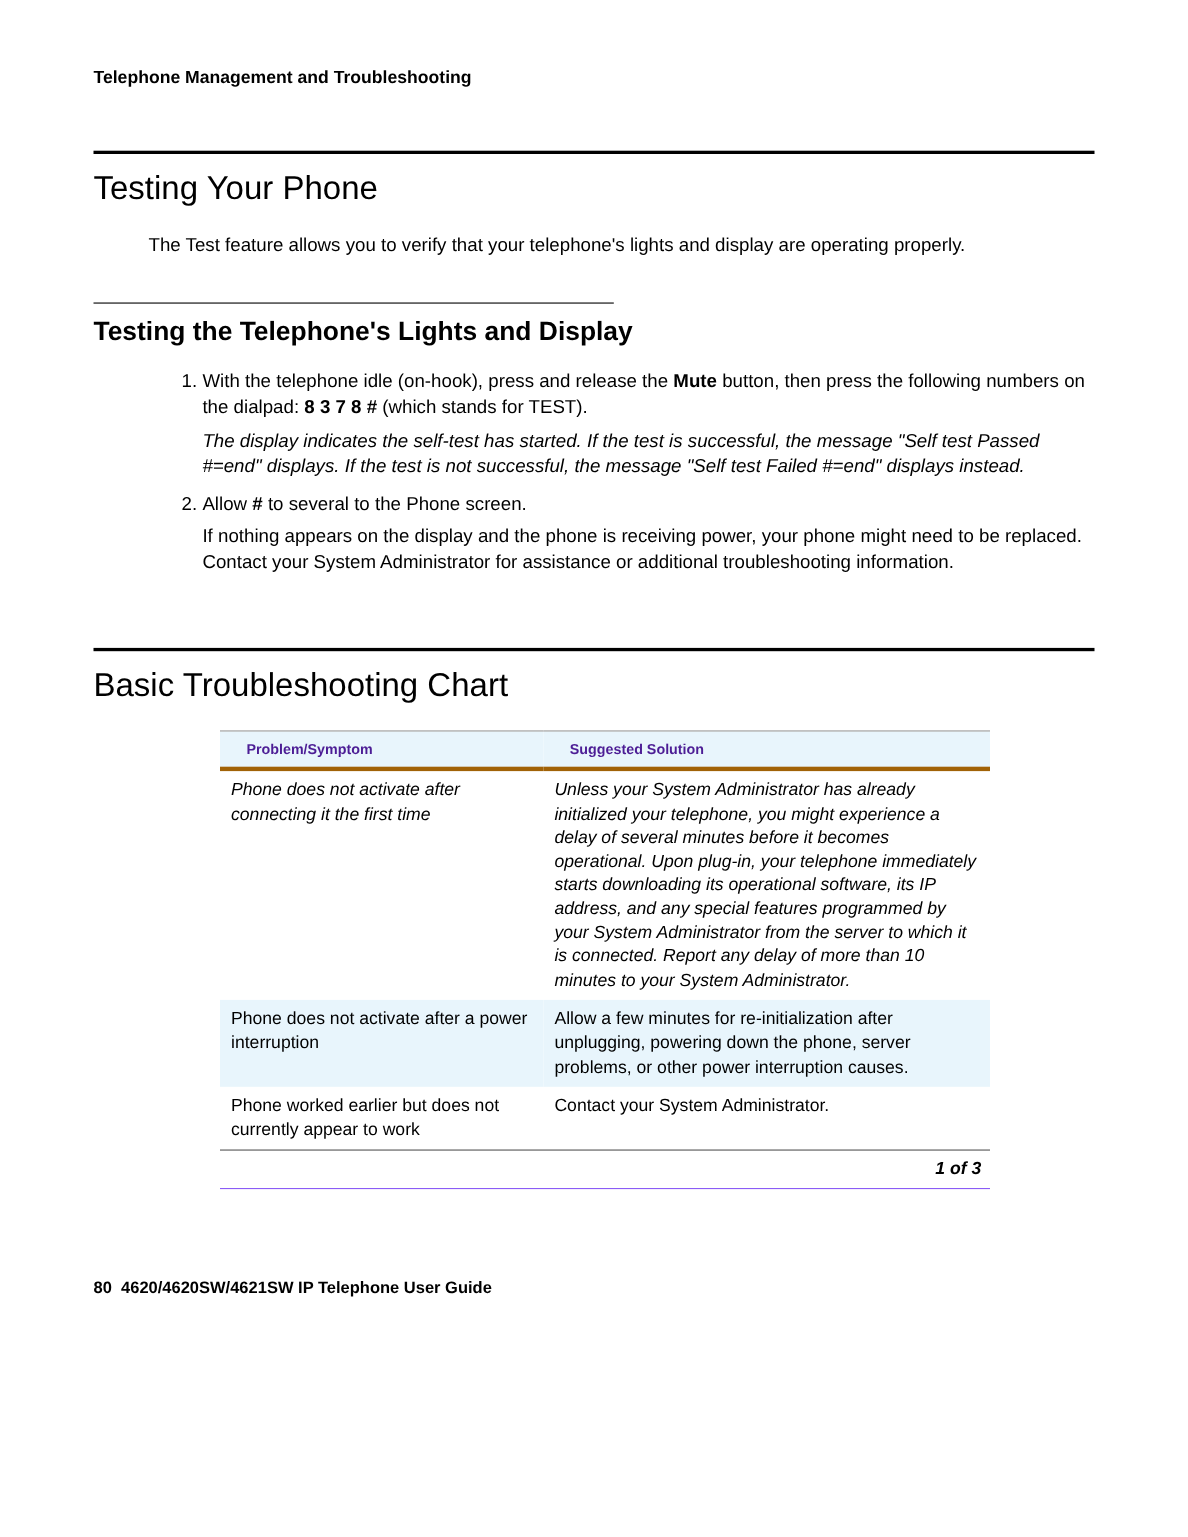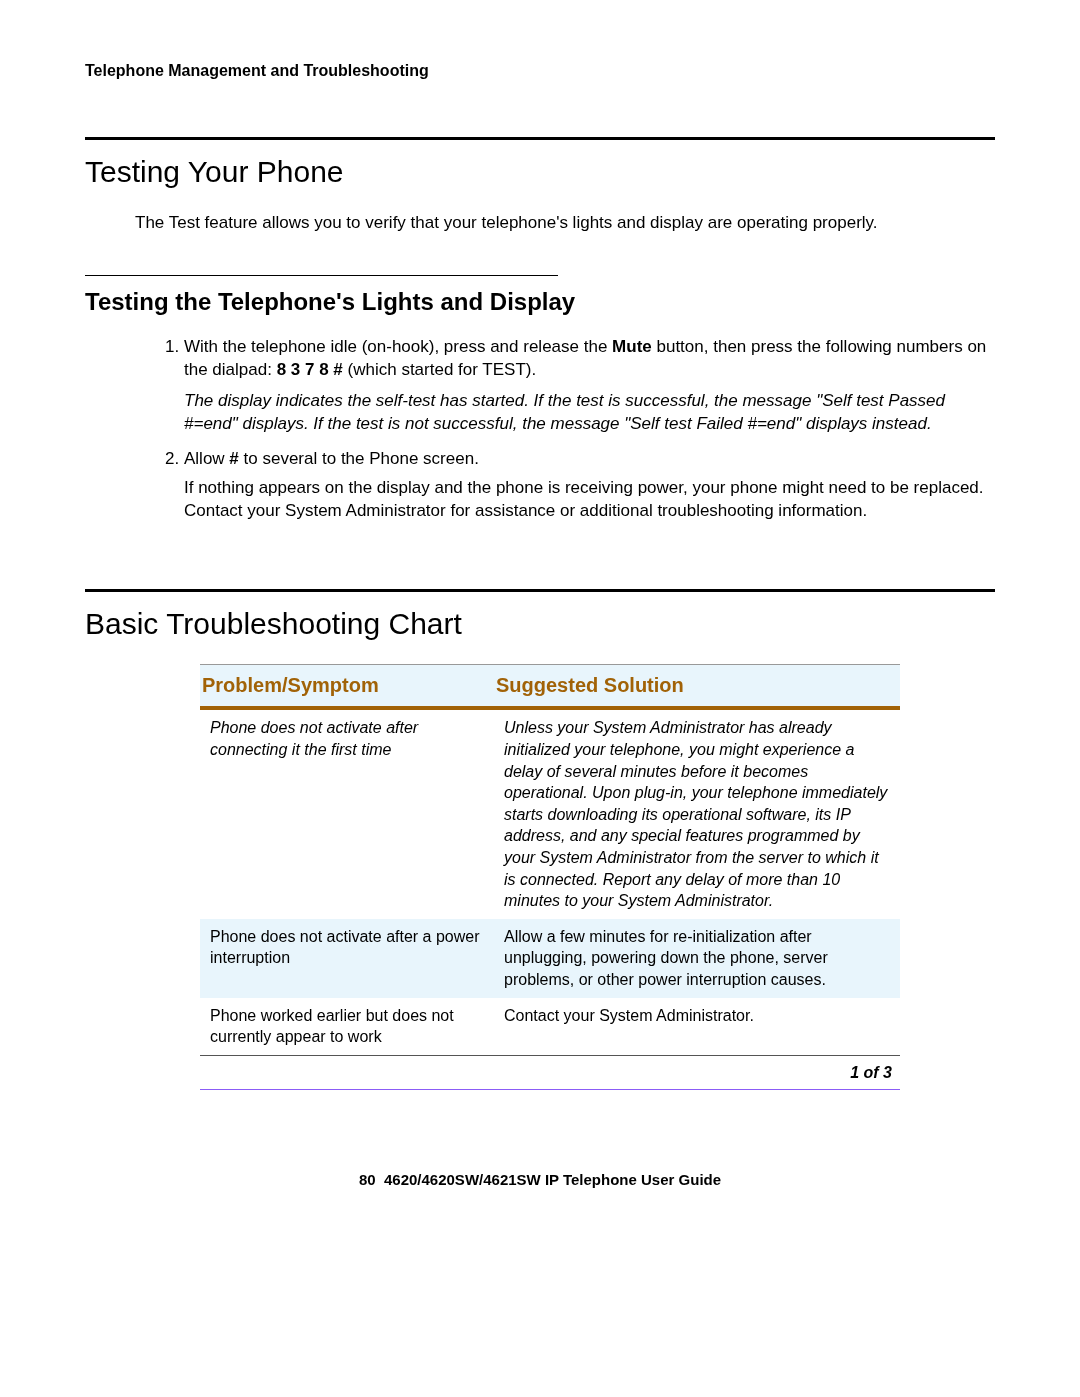--- a/index.html
+++ b/index.html
@@ -61,25 +61,25 @@
   .section-gap {
     height: 60px;
   }
   table {
     border-collapse: collapse;
     width: 700px;
     margin-left: 115px;
   }
   thead th {
     background: #e8f5fc;
-    color: #a16207;
+    color: #4c1d95;
     text-align: left;
     font-weight: bold;
-    padding: 7px 2px;
-    font-size: 20px;
+    padding: 7px 24px;
+    font-size: 13px;
     border-top: 1px solid #999;
   }
   tbody td {
     padding: 7px 10px;
     vertical-align: top;
     font-size: 16px;
   }
   tbody tr.alt td {
     background: #e8f5fc;
     margin-top: 32px;
@@ -97,41 +97,40 @@
     text-align: right;
     font-style: italic;
     font-weight: bold;
     font-size: 16px;
     box-sizing: border-box;
   }
   .page-footer {
     margin-top: 80px;
     font-weight: bold;
     font-size: 15px;
-    text-align: center;
   }
   .bold { font-weight: bold; margin-top: 27px; }
 </style>
 </head>
 <body>
 
 <div class="running-header">Telephone Management and Troubleshooting</div>
 
 <hr class="thick-rule">
 <h1>Testing Your Phone</h1>
 <p class="intro">The Test feature allows you to verify that your telephone's lights and display are operating properly.</p>
 
 <div class="subsection-rule-wrap">
     <hr class="thin-rule">
   </div>
 <h2>Testing the Telephone's Lights and Display</h2>
 
 <ol>
   <li>
-    <span>With the telephone idle (on-hook), press and release the </span><span class="bold">Mute</span><span> button, then press the following numbers on the dialpad: </span><span class="bold">8 3 7 8 #</span><span> (which started for TEST).</span>
+    <span>With the telephone idle (on-hook), press and release the </span><span class="bold">Mute</span><span> button, then press the following numbers on the dialpad: </span><span class="bold">8 3 7 8 #</span><span> (which stands for TEST).</span>
     <p class="result-note">The display indicates the self-test has started. If the test is successful, the message "Self test Passed #=end" displays. If the test is not successful, the message "Self test Failed #=end" displays instead.</p>
   </li>
   <li>
     <span>Allow </span><span class="bold">#</span><span> to several to the Phone screen.</span>
     <p class="followup">If nothing appears on the display and the phone is receiving power, your phone might need to be replaced. Contact your System Administrator for assistance or additional troubleshooting information.</p>
   </li>
 </ol>
 
 <div class="section-gap"></div>
 

